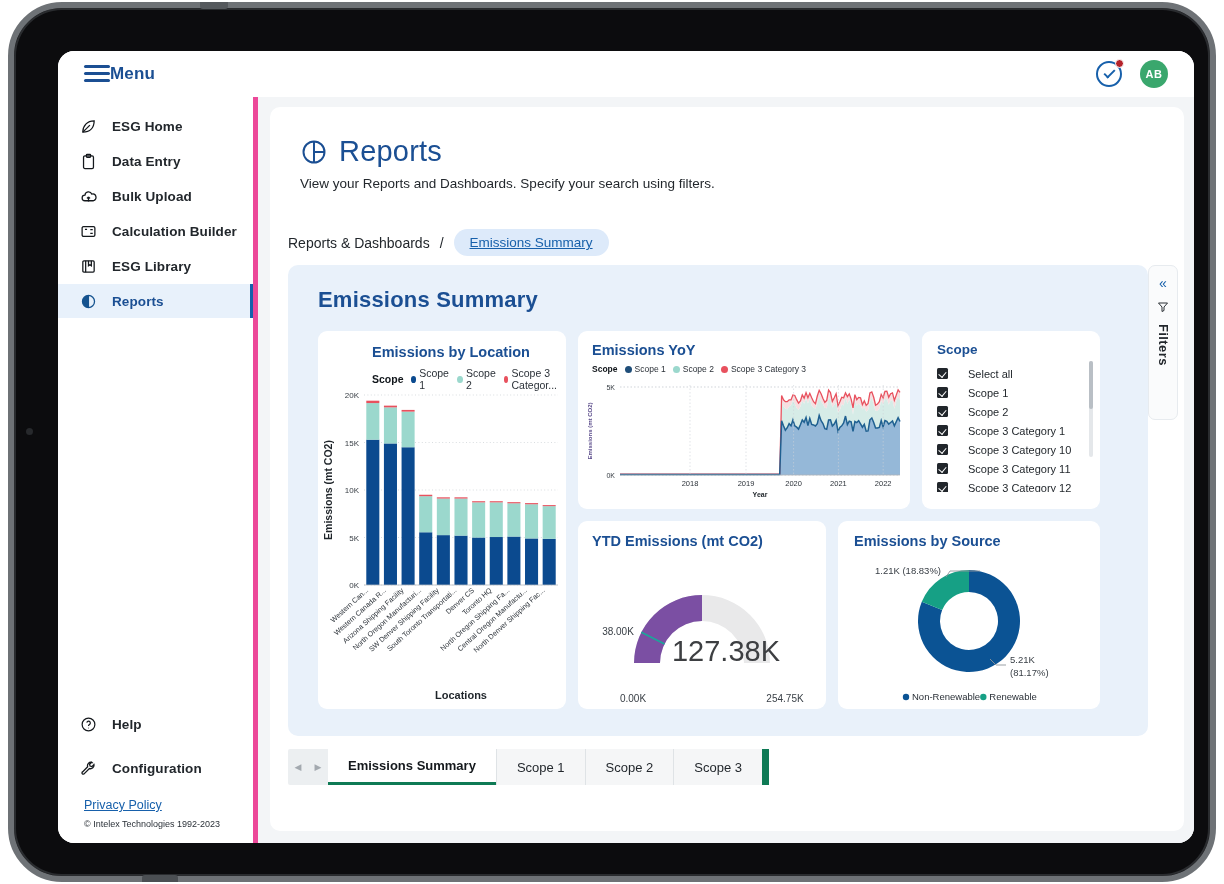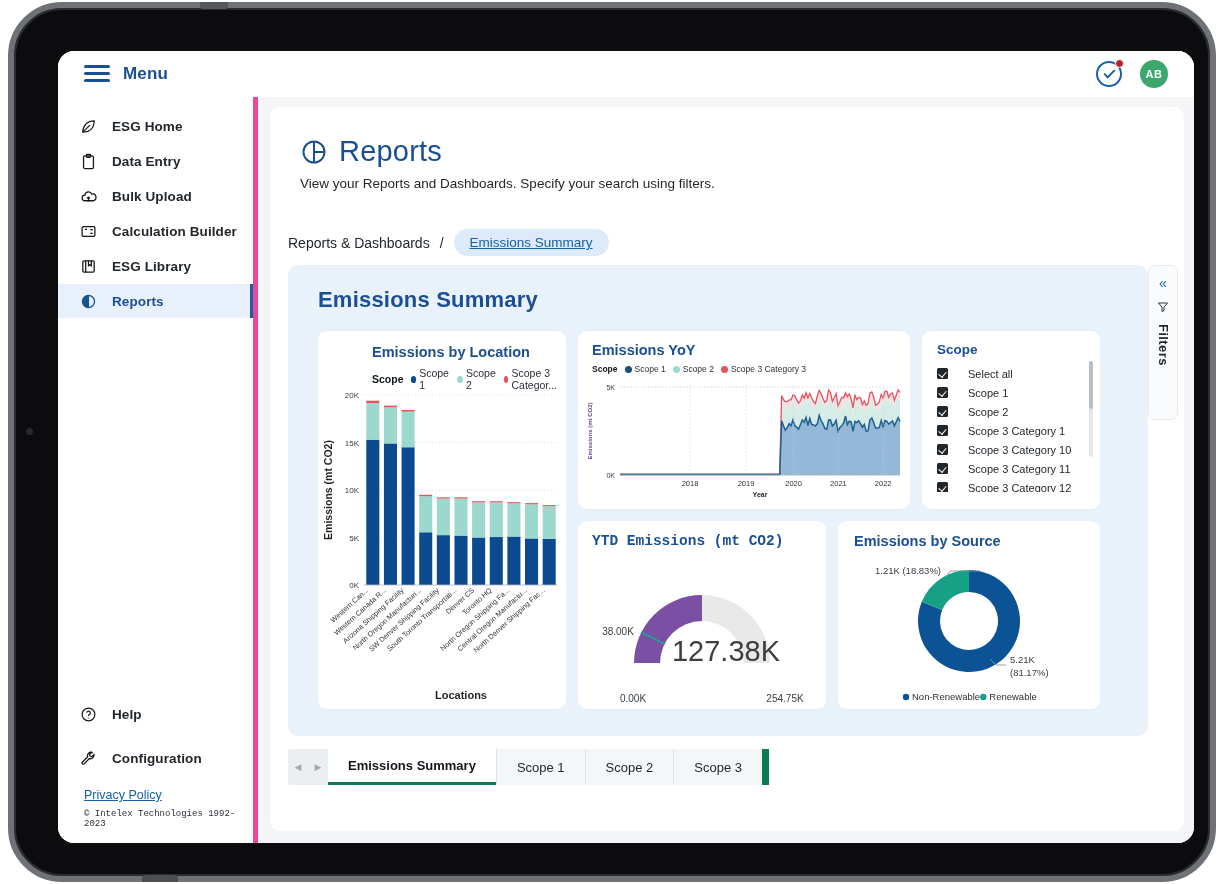--- a/index.html
+++ b/index.html
@@ -41,21 +41,21 @@
     overflow: hidden;
   }
 
   
   #topbar {
     position: absolute; left: 0; top: 0; width: 100%; height: 46px;
     background: #ffffff;
     display: flex; align-items: center;
     border-bottom: 1px solid #ffffff;
   }
-  #menu-toggle { display:flex; align-items:center; gap:13px; margin-left:26px; cursor:pointer; }
+  #menu-toggle { display:flex; align-items:center; margin-left:26px; cursor:pointer; }
   .burger { width: 26px; }
   .burger span { display:block; height:3px; background:#1b4f93; border-radius:2px; margin:4px 0; }
   #menu-label { font-size:17px; color:#1b4f93; font-weight:700; letter-spacing:.2px; }
   #topbar-right { margin-left:auto; display:flex; align-items:center; gap:18px; margin-right:26px; }
   #notify-icon { position:relative; width:26px; height:26px; }
   #notify-icon .ring {
     width:26px; height:26px; border:2.5px solid #1760ab; border-radius:50%;
     display:flex; align-items:center; justify-content:center;
   }
   #notify-icon .tick {
@@ -90,21 +90,21 @@
   }
   .nav-ico { width:17px; height:17px; flex:0 0 17px; color:#14181c; }
   .nav-item.active .nav-ico { color:#15538f; }
   #nav-top { padding-top:12px; }
   #nav-bottom { margin-top:auto; padding-bottom:14px; }
   #nav-bottom .nav-item { margin-bottom:10px; }
   #privacy-policy {
     margin-left:26px; font-size:12.5px; color:#1760ab; text-decoration:underline;
     cursor:pointer; display:inline-block;
   }
-  #copyright { margin-left:26px; margin-top:6px; font-size:9px; color:#2b3138;font-family:Liberation Mono, monospace; }
+  #copyright { margin-left:26px; margin-top:6px; font-size:9px; color:#2b3138; }
 
   
   #main {
     position:absolute; left:200px; top:46px; right:0; bottom:0;
     background:#f3f5f7; padding:10px 10px 12px 12px;
   }
   #content-card {
     width:100%; height:100%; background:#fff; border-radius:10px;
     position:relative; overflow:hidden;
   }
@@ -166,21 +166,21 @@
   }
   .scope-label { font-size:11px; color:#23282d; white-space:nowrap; }
   #scope-scrollbar {
     position:absolute; right:7px; top:30px; width:4px; height:96px;
     background:#e4e7ea; border-radius:2px;
   }
   #scope-thumb { width:4px; height:48px; background:#b9bfc5; border-radius:2px; }
 
   
   #tile-ytd { left:260px; top:190px; width:248px; height:188px; }
-  #ytd-title { margin:12px 0 4px 14px;font-family:Liberation Mono, monospace; }
+  #ytd-title { margin:12px 0 4px 14px; }
   #ytd-plot { position:absolute; left:0; top:36px; width:248px; height:152px; }
 
   
   #tile-source { left:520px; top:190px; width:262px; height:188px; }
   #src-title { margin:12px 0 0 16px; }
   #src-plot { position:absolute; left:0; top:32px; width:262px; height:156px; }
 
   
   #filters-rail {
     position:absolute; right:6px; top:158px; width:30px; height:155px;

